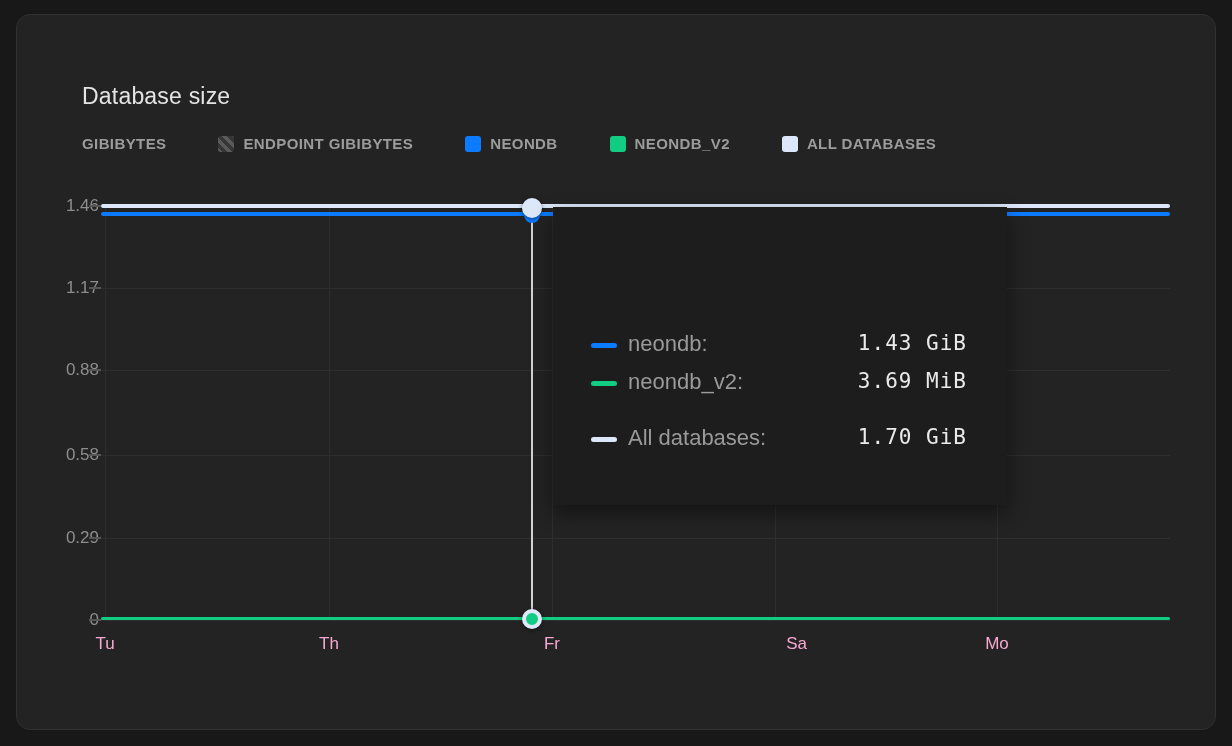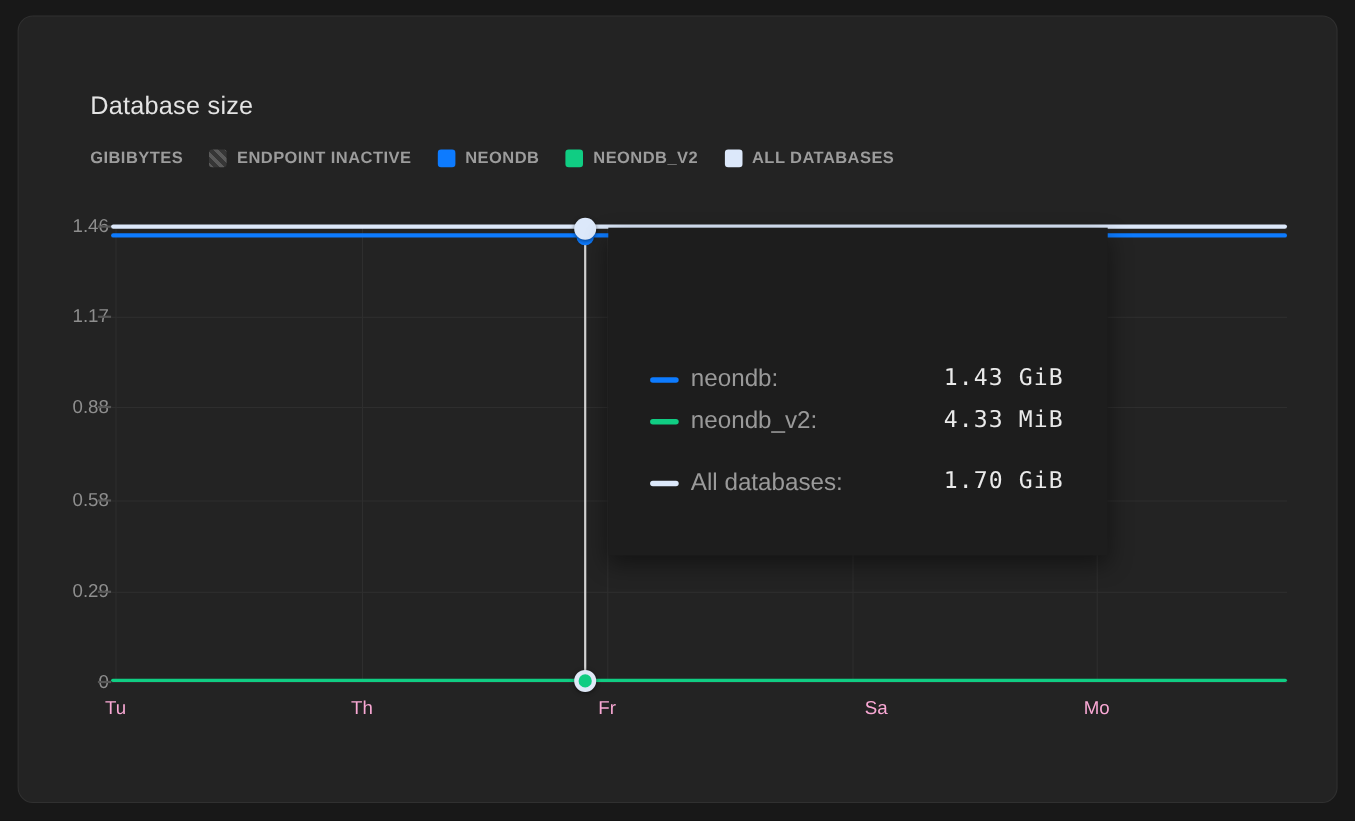--- a/index.html
+++ b/index.html
@@ -8,21 +8,21 @@
   .stage { position:relative; width:1232px; height:746px; background:#181818; overflow:hidden; }
   .card {
     position:absolute; left:16px; top:14px; width:1200px; height:716px;
     background:#232323; border:1px solid #303030; border-radius:14px;
   }
   .title {
     position:absolute; left:65px; top:68px;
     font-size:23px; font-weight:400; color:#e4e4e4; letter-spacing:.2px;
   }
   .legend {
-    position:absolute; left:65px; top:120px; display:flex; align-items:center; gap:24px;
+    position:absolute; left:65px; top:120px; display:flex; align-items:center; gap:52px;
   }
   .legend-item { display:flex; align-items:center; gap:9px; }
   .legend-label {
     font-size:15px; font-weight:700; color:#9c9c9c; letter-spacing:.4px; white-space:nowrap;
   }
   .swatch { width:16px; height:16px; border-radius:3px; flex:0 0 auto; }
   .swatch-hatch {
     background:repeating-linear-gradient(45deg, #5a5a5a 0 3px, #363636 3px 7px);
   }
   
@@ -69,21 +69,21 @@
   <div class="card">
 
     <div class="title">Database size</div>
 
     <div class="legend">
       <div class="legend-item">
         <span class="legend-label">GIBIBYTES</span>
       </div>
       <div class="legend-item">
         <span class="swatch swatch-hatch"></span>
-        <span class="legend-label">ENDPOINT INACTIVE</span>
+        <span class="legend-label">ENDPOINT GIBIBYTES</span>
       </div>
       <div class="legend-item">
         <span class="swatch" style="background-color: rgb(13, 123, 255);"></span>
         <span class="legend-label">NEONDB</span>
       </div>
       <div class="legend-item">
         <span class="swatch" style="background-color: rgb(16, 205, 131);"></span>
         <span class="legend-label">NEONDB_V2</span>
       </div>
       <div class="legend-item">
@@ -145,21 +145,21 @@
   <div class="tooltip">
 
     <div class="trow" style="top:104px;margin-top:18px;">
       <span class="trow-marker" style="background-color: rgb(13, 123, 255);"></span>
       <span class="trow-label">neondb:</span>
       <span class="trow-value">1.43 GiB</span>
     </div>
     <div class="trow" style="top:160px;">
       <span class="trow-marker" style="background-color: rgb(16, 205, 131);"></span>
       <span class="trow-label">neondb_v2:</span>
-      <span class="trow-value">4.33 MiB</span>
+      <span class="trow-value">3.69 MiB</span>
     </div>
     <div class="trow" style="top:216px;">
       <span class="trow-marker" style="background-color: rgb(220, 232, 250);"></span>
       <span class="trow-label">All databases:</span>
       <span class="trow-value">1.70 GiB</span>
     </div>
   </div>
 </div>
 
 </body></html>

